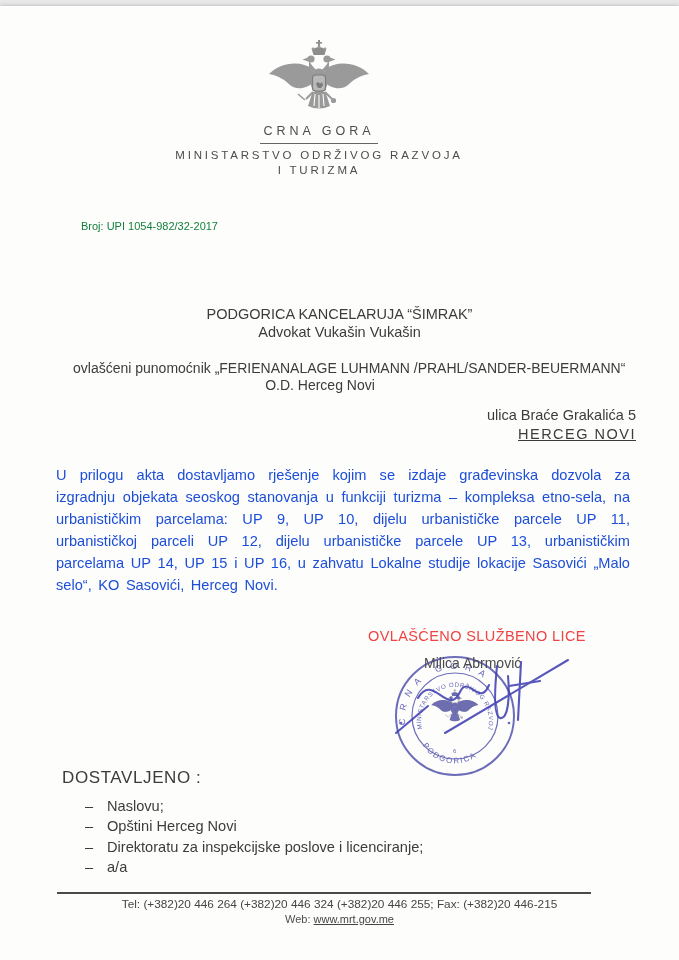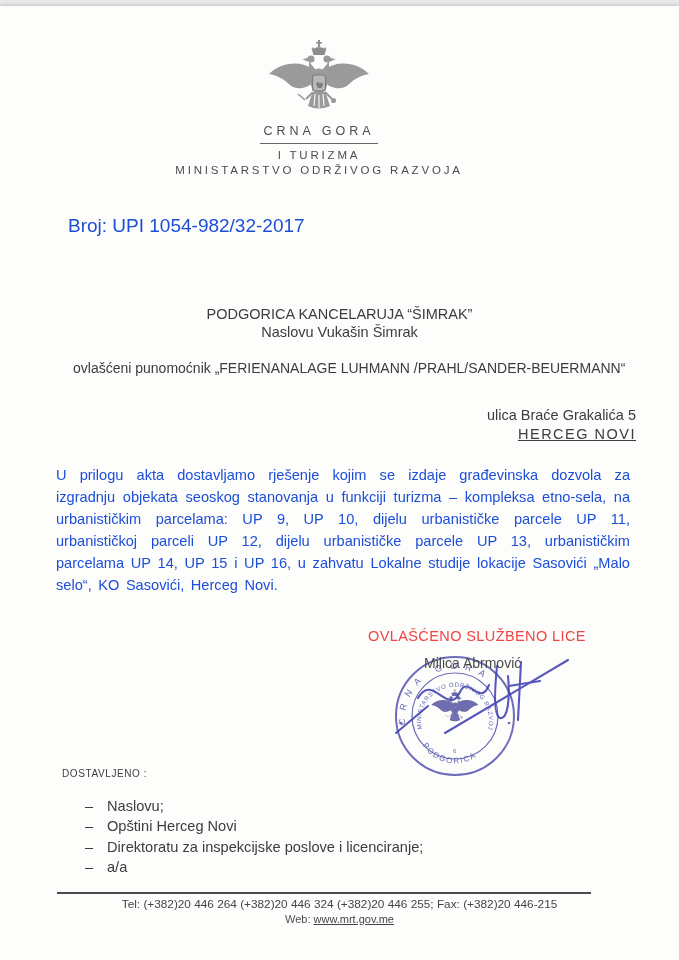--- a/index.html
+++ b/index.html
@@ -16,41 +16,41 @@
   .abs{position:absolute;}
 
   
   .header-wrap{left:0;top:0;width:638px;text-align:center;}
   .emblem{margin-top:34px;}
   .country-name{margin-top:4px;font-size:12.5px;letter-spacing:4px;color:#4c4c4c;}
   .header-rule{width:118px;border:none;border-top:1.5px solid #666;margin:5px auto 4px auto;}
   .ministry-line{font-size:11.5px;letter-spacing:2.8px;color:#4c4c4c;line-height:15px;}
 
   
-  .ref-block{left:68px;top:211px;font-size:19px;line-height:18.5px;color:#1d4ed8;}
+  .ref-block{left:81px;top:211px;font-size:11px;line-height:18.5px;color:#15803d;}
 
   
   .addressee{left:0;top:299px;width:679px;text-align:center;font-size:14.5px;line-height:18px;color:#3c3c3c;}
   .punomocnik{left:73px;top:354px;width:560px;font-size:14px;color:#3c3c3c;}
   .od-line{left:0;top:371px;width:640px;text-align:center;font-size:14px;color:#3c3c3c;}
   .address-right{left:440px;top:400px;width:196px;text-align:right;font-size:14.5px;line-height:19px;color:#3c3c3c;}
   .city-underlined{text-decoration:underline;letter-spacing:1.5px;}
 
   
   .body-par{left:56px;top:458px;width:574px;font-size:14.6px;line-height:22px;
     text-align:justify;color:#1d4ed8;word-spacing:2.5px;}
 
   
   .sign-title{left:368px;top:622px;font-size:14.5px;letter-spacing:.4px;color:#ef4444;}
   .sign-name{left:424px;top:649px;font-size:14px;color:#4a4a4a;z-index:3;}
   .stamp-svg{left:390px;top:645px;z-index:2;opacity:.92;filter:blur(.2px);}
   .signature-svg{left:388px;top:630px;z-index:4;}
 
   
-  .dist-head{left:62px;top:762px;font-size:10px;letter-spacing:.6px;color:#3c3c3c;}
+  .dist-head{left:62px;top:762px;font-size:17px;letter-spacing:.6px;color:#3c3c3c;}
   .dist-list{left:85px;top:790px;font-size:14.6px;line-height:20.3px;color:#3c3c3c;}
   .dist-row{display:flex;}
   .dist-dash{width:22px;}
 
   
   .footer-rule{left:57px;top:886px;width:534px;border:none;border-top:2px solid #4a4a4a;margin:0;}
   .footer{left:0;top:891px;width:679px;text-align:center;color:#4f4f4f;}
   .footer-line1{font-size:10.8px;line-height:13px;}
   .footer-line2{font-size:11.8px;line-height:15px;color:#454545;}
   .footer-line3{font-size:11px;line-height:14px;}
@@ -93,33 +93,34 @@
           <path d="M48.5,52 L61.5,52 L66,66 Q55,71 44,66 Z"></path>
           <path d="M51,54 L50,66 M55,55 L55,68 M59,54 L60,66" stroke="#fdfdfc" stroke-width="1.1" fill="none"></path>
 
           <rect x="48.5" y="35" width="13" height="16" rx="3" fill="#b9b9b9" stroke="#7c7c7c" stroke-width="1.2"></rect>
           <path d="M52,44 q2,-4 4,0 q2,-4 3,1 l-2,3 h-3 z" fill="#7c7c7c"></path>
         </g>
       </svg>
     </div>
     <div class="country-name">CRNA GORA</div>
     <hr class="header-rule">
+    <div class="ministry-line">MINISTARSTVO ODRŽIVOG RAZVOJA</div>
     <div class="ministry-line">I TURIZMA</div>
-    <div class="ministry-line">MINISTARSTVO ODRŽIVOG RAZVOJA</div>
   </div>
 
   <div class="abs ref-block">
     <div>Broj: UPI 1054-982/32-2017</div>
   </div>
 
   <div class="abs addressee">
     <div>PODGORICA KANCELARUJA  “ŠIMRAK”</div>
-    <div>Naslovu Vukašin Šimrak</div>
+    <div>Advokat Vukašin Vukašin</div>
   </div>
   <div class="abs punomocnik">ovlašćeni punomoćnik  „FERIENANALAGE LUHMANN /PRAHL/SANDER-BEUERMANN“</div>
+  <div class="abs od-line">O.D. Herceg Novi</div>
 
   <div class="abs address-right">
     <div>ulica Braće Grakalića 5</div>
     <div class="city-underlined">HERCEG  NOVI</div>
   </div>
 
   <div class="abs body-par">U prilogu akta dostavljamo rješenje kojim se izdaje građevinska dozvola za izgradnju objekata  seoskog stanovanja u funkciji turizma – kompleksa  etno-sela,  na urbanističkim parcelama: UP 9, UP 10, dijelu urbanističke parcele UP 11, urbanističkoj parceli UP 12, dijelu urbanističke parcele UP 13,  urbanističkim parcelama UP 14, UP 15 i  UP 16, u zahvatu Lokalne studije lokacije  Sasovići „Malo selo“, KO Sasovići, Herceg Novi.</div>
 
   <div class="abs sign-title">OVLAŠĆENO SLUŽBENO LICE</div>
   <div class="abs sign-name">Milica Abrmović</div>

